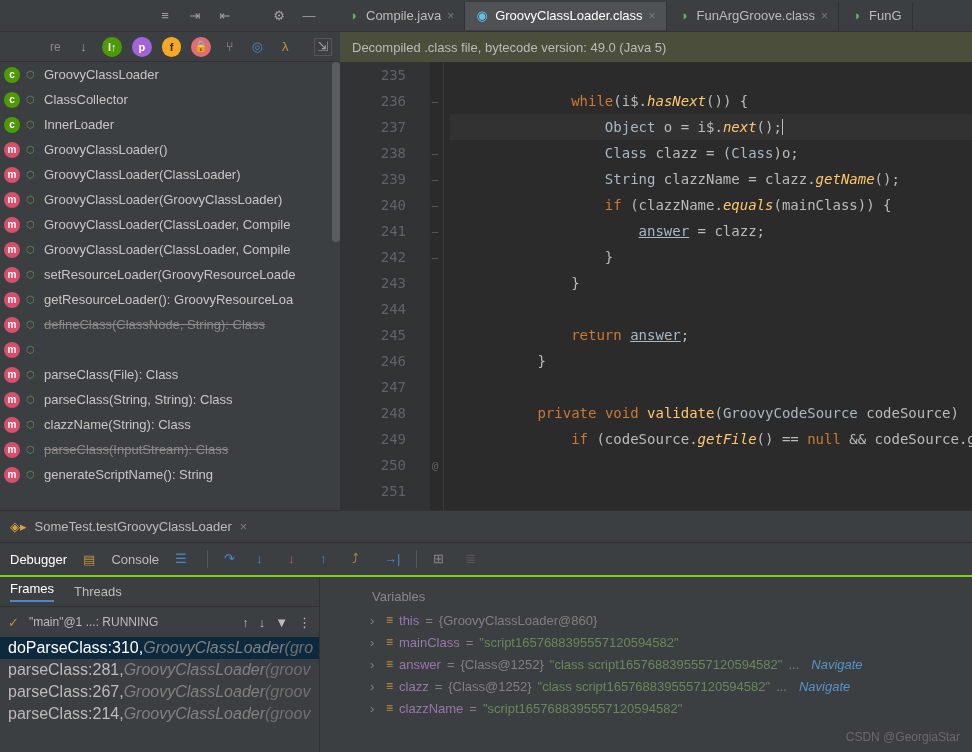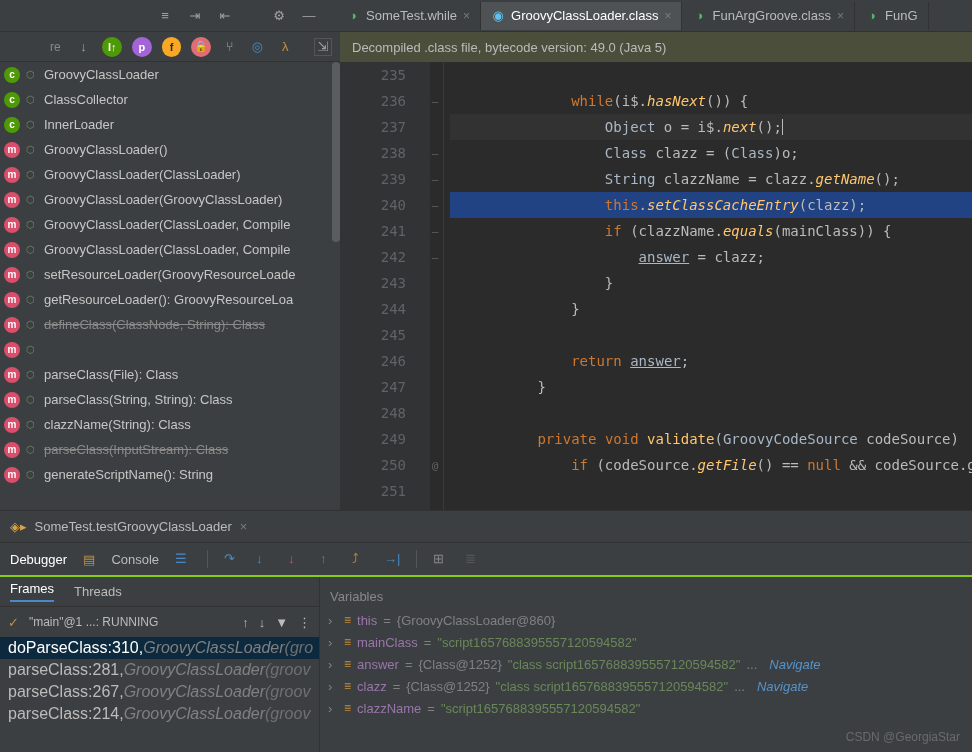--- a/index.html
+++ b/index.html
@@ -100,21 +100,21 @@
 }
 .debug-tab-bar { height: 32px; display: flex; align-items: center; padding: 0 10px; gap: 8px; border-bottom: 1px solid #323232;}
 .debug-run-icon { color: #d9a343;}
 .debug-close { color: #7a7a7a;}
 .debug-toolbar { height: 34px; display: flex; align-items: center; padding: 0 10px; gap: 16px; border-bottom: 2px solid #84cc16;}
 .debug-toolbar .lbl { color: #bbbbbb; }
 .debug-toolbar .lbl.active { color: #fff; }
 .dbg-icon { width:16px; height:16px; color:#4a88c7;}
 .debug-content { display: flex; height: calc(100% - 66px); }
 .frames-panel { width: 320px; border-right: 1px solid #323232; }
-.vars-panel { flex: 1; padding: 6px 0;}
+.vars-panel { flex: 1; padding: 6px 0; margin-left: 42px;}
 .sub-tabs { height: 30px; display: flex; align-items: center; padding: 0 10px; gap: 20px; border-bottom: 1px solid #323232;}
 .sub-tabs .st { color: #bbbbbb; }
 .sub-tabs .st.active { border-bottom: 2px solid #4a88c7; color:#fff; padding-bottom:4px;}
 .frame-toolbar { height: 30px; display:flex; align-items:center; padding: 0 8px; gap: 10px;}
 .frame-row { height: 22px; display:flex; align-items:center; padding: 0 8px; font-size: 16px;}
 .frame-row.sel { background: #0d293e; color: #fff;}
 .frame-row .fn { color: #bbbbbb; }
 .frame-row.sel .fn { color: #fff;}
 .frame-row .cls { color: #808080; font-style: italic;}
 .frame-row .grv { color: #707070; font-style: italic;}
@@ -138,21 +138,21 @@
     <span class="tool-icon">⇥</span>
     <span class="tool-icon">⇤</span>
     <span style="width:12px"></span>
     <span class="tool-icon">⚙</span>
     <span class="tool-icon">—</span>
   </div>
   <div class="right">
     <div class="tabs">
       <div class="tab">
         <span class="tab-icon groovy-icon">◑</span>
-        <span>SomeTest.while</span>
+        <span>Compile.java</span>
         <span class="close">×</span>
       </div>
       <div class="tab active">
         <span class="tab-icon kt-icon">◉</span>
         <span>GroovyClassLoader.class</span>
         <span class="close">×</span>
       </div>
       <div class="tab">
         <span class="tab-icon groovy-icon">◑</span>
         <span>FunArgGroove.class</span>
@@ -300,21 +300,20 @@
       <div class="fold-mark" style="top: 163px;">—</div>
       <div class="fold-mark" style="top: 189px;">—</div>
       <div class="fold-mark" style="top: 397px;">@</div>
     </div>
   <div class="code-area" id="codearea">
       <div class="code-line"></div>
       <div class="code-line">            <span class="kw">while</span>(i$.<span class="method">hasNext</span>()) {</div>
       <div class="code-line hl-line">                <span class="ident">Object</span> o = i$.<span class="method">next</span>();<span class="caret"></span></div>
       <div class="code-line">                <span class="ident">Class</span> clazz = (<span class="ident">Class</span>)o;</div>
       <div class="code-line">                <span class="ident">String</span> clazzName = clazz.<span class="method">getName</span>();</div>
-      <div class="code-line hl-select">                <span class="kw">this</span>.<span class="method">setClassCacheEntry</span>(clazz);</div>
       <div class="code-line">                <span class="kw">if</span> (clazzName.<span class="method">equals</span>(mainClass)) {</div>
       <div class="code-line">                    <span class="ul ident">answer</span> = clazz;</div>
       <div class="code-line">                }</div>
       <div class="code-line">            }</div>
       <div class="code-line"></div>
       <div class="code-line">            <span class="kw">return</span> <span class="ul ident">answer</span>;</div>
       <div class="code-line">        }</div>
       <div class="code-line"></div>
       <div class="code-line">        <span class="kw">private</span> <span class="kw">void</span> <span class="def">validate</span>(<span class="ident">GroovyCodeSource</span> codeSource) </div>
       <div class="code-line">            <span class="kw">if</span> (codeSource.<span class="method">getFile</span>() == <span class="kw">null</span> &amp;&amp; codeSource.g</div>

